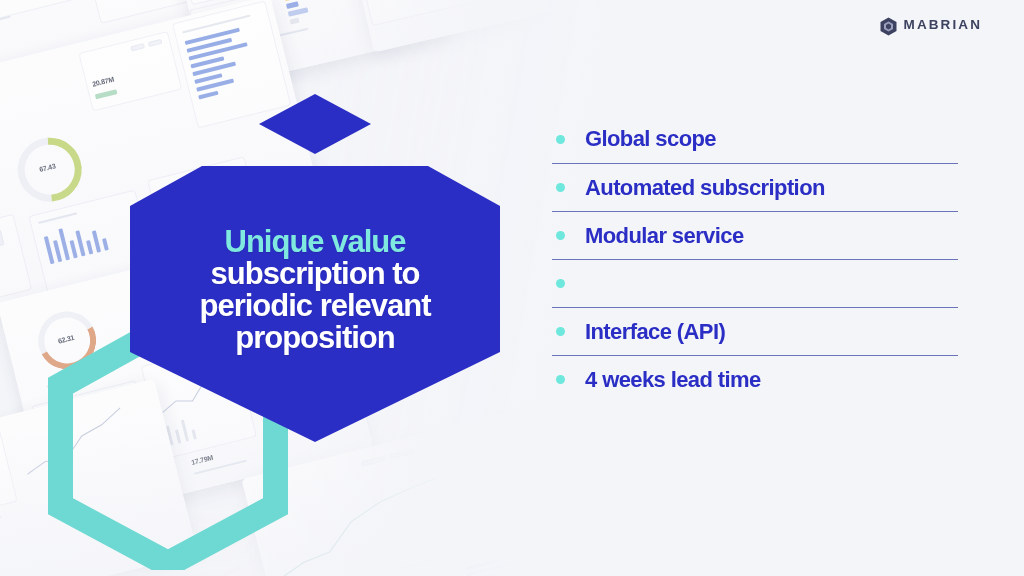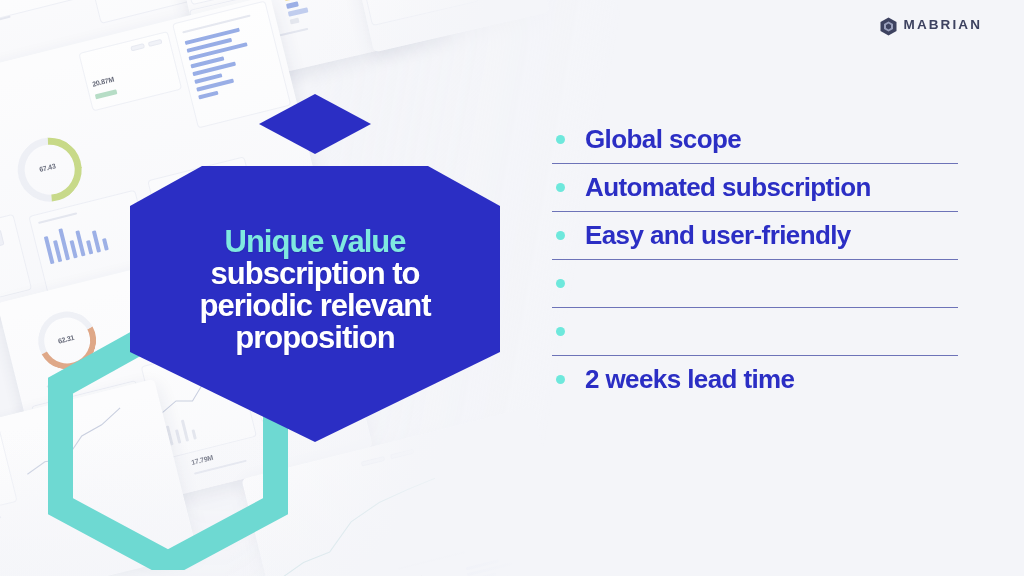--- a/index.html
+++ b/index.html
@@ -186,21 +186,21 @@
   .bullet {
     width: 9px;
     height: 9px;
     border-radius: 50%;
     background: #6ee8dc;
     flex: 0 0 auto;
     margin-left: 4px;
     margin-right: 20px;
   }
   .feature-label {
-    font-size: 26px;
+    font-size: 22px;
     font-weight: bold;
     letter-spacing: -.6px;
     color: #2b2ec4;
     white-space: nowrap;
   }
 </style>
 </head>
 <body>
 
 <div class="slide">
@@ -367,27 +367,28 @@
     <div class="feature-row">
       <span class="bullet"></span>
       <span class="feature-label">Global scope</span>
     </div>
     <div class="feature-row">
       <span class="bullet"></span>
       <span class="feature-label">Automated subscription</span>
     </div>
     <div class="feature-row">
       <span class="bullet"></span>
-      <span class="feature-label">Easy and user-friendly</span>
-    </div>
-    <div class="feature-row">
-      <span class="bullet"></span>
-    </div>
-    <div class="feature-row">
-      <span class="bullet"></span>
-    </div>
-    <div class="feature-row">
-      <span class="bullet"></span>
-      <span class="feature-label">2 weeks lead time</span>
+      <span class="feature-label">Modular service</span>
+    </div>
+    <div class="feature-row">
+      <span class="bullet"></span>
+    </div>
+    <div class="feature-row">
+      <span class="bullet"></span>
+      <span class="feature-label">Interface (API)</span>
+    </div>
+    <div class="feature-row">
+      <span class="bullet"></span>
+      <span class="feature-label">4 weeks lead time</span>
     </div>
   </div>
 
 </div>
 
 </body></html>

